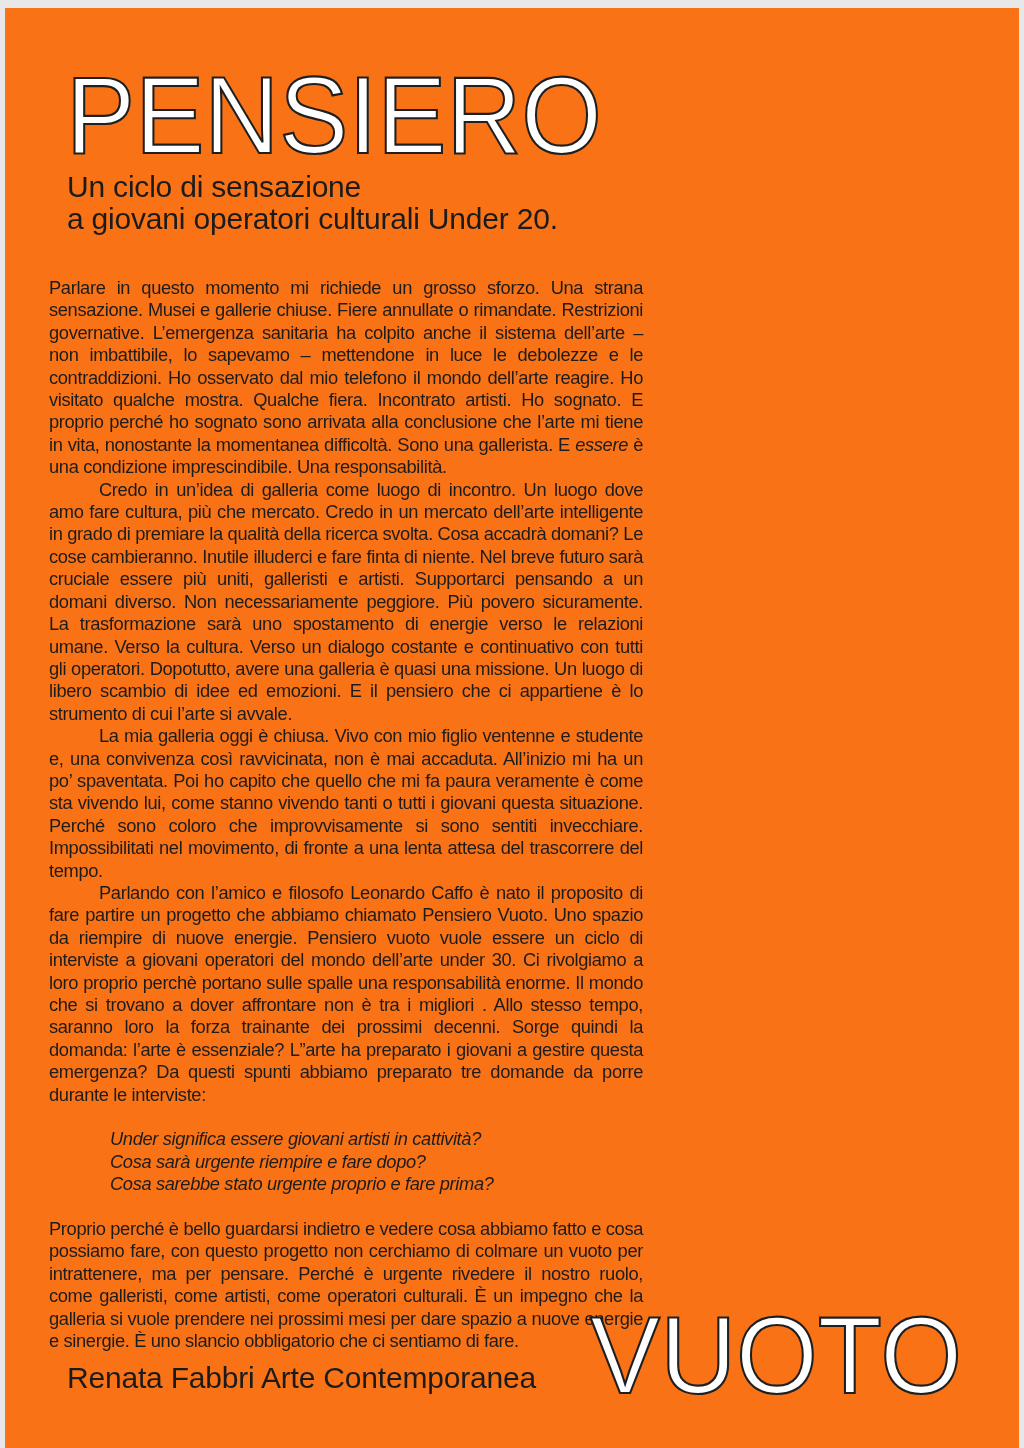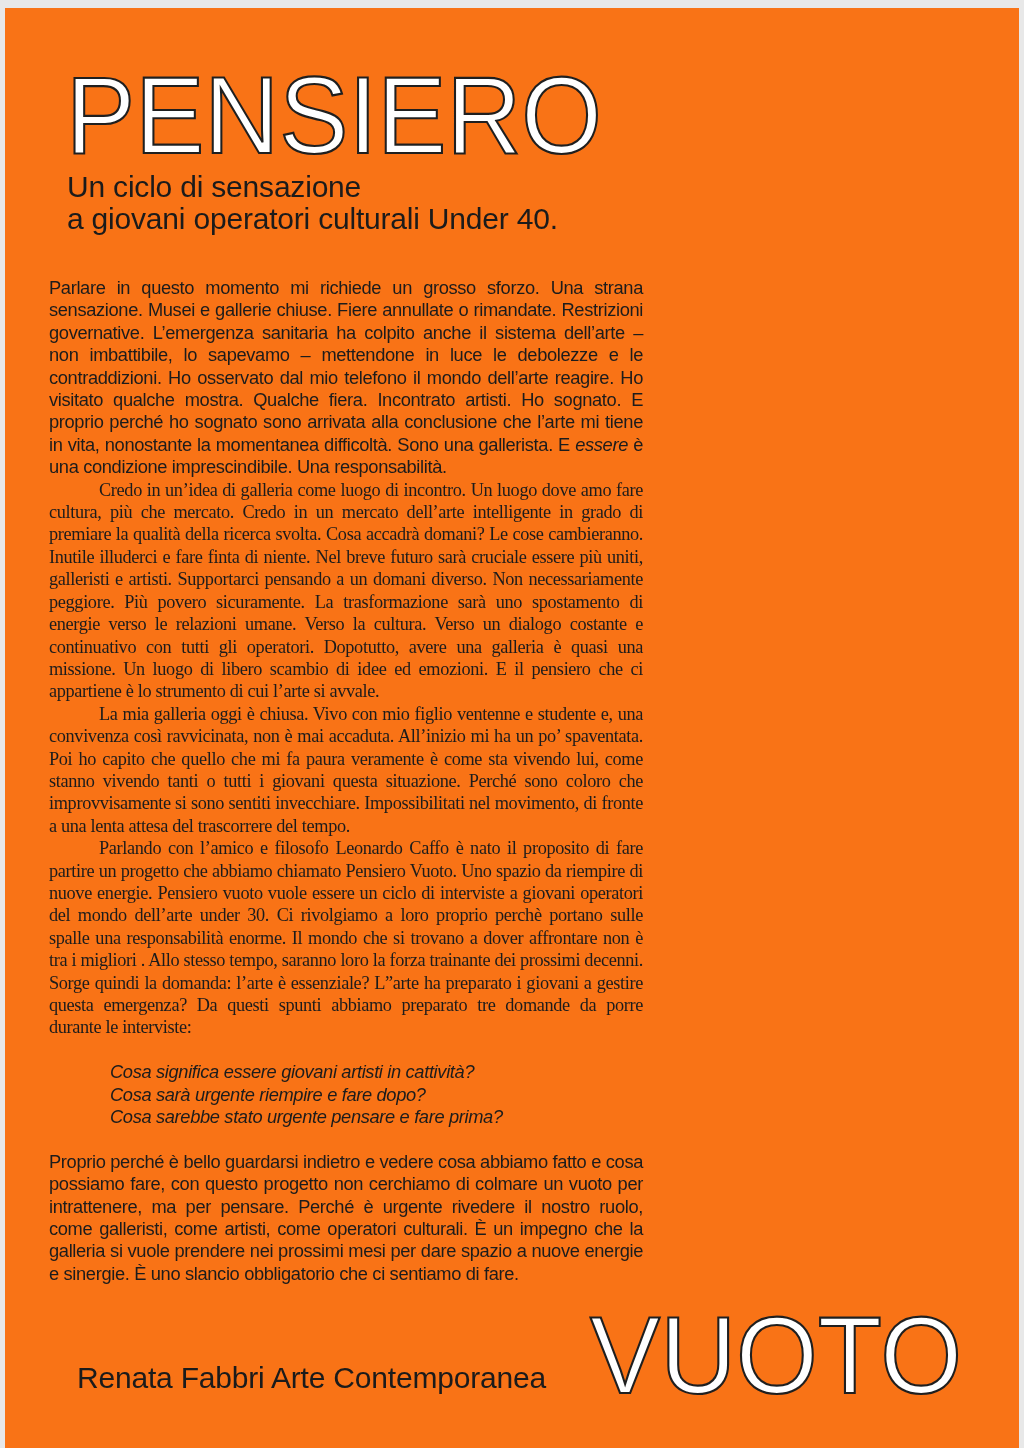--- a/index.html
+++ b/index.html
@@ -52,71 +52,70 @@
     line-height: 22.4px;
     letter-spacing: -0.35px;
     text-align: justify;
     color: #1c1c1c;
   }
   .body-text p.para {
     margin: 0;
   }
   .body-text p.para.indent {
     text-indent: 50px;
-    font-family: Liberation Serif, serif;
   }
   .body-text p.para.spaced {
     margin-top: 22.4px;
   }
   .body-text .em {
     font-style: italic;
   }
   .questions {
     margin: 22.4px 0 0 61px;
     font-style: italic;
     text-align: left;
   }
   .question-line {
     margin: 0;
   }
 
   .footer {
     position: absolute;
-    left: 72px;
+    left: 62px;
     top: 1352px;
     font-size: 30px;
     line-height: 36px;
     letter-spacing: -0.2px;
     color: #1b1b1b;
     white-space: nowrap;
   }
 </style>
 </head>
 <body>
 
 <div class="page">
 
   <svg class="headline-svg headline-top" viewBox="0 0 545 100">
     <text x="1" y="87" textLength="536" lengthAdjust="spacingAndGlyphs">PENSIERO</text>
   </svg>
 
   <div class="subtitle">
     <div>Un ciclo di sensazione</div>
-    <div>a giovani operatori culturali Under 40.</div>
+    <div>a giovani operatori culturali Under 20.</div>
   </div>
 
   <div class="body-text" id="body-text">
       <p class="para"><span>Parlare in questo momento mi richiede un grosso sforzo. Una strana sensazione. Musei e gallerie chiuse. Fiere annullate o rimandate. Restrizioni governative. L’emergenza sanitaria ha colpito anche il sistema dell’arte – non imbattibile, lo sapevamo – mettendone in luce le debolezze e le contraddizioni. Ho osservato dal mio telefono il mondo dell’arte reagire. Ho visitato qualche mostra. Qualche fiera. Incontrato artisti. Ho sognato. E proprio perché ho sognato sono arrivata alla conclusione che l’arte mi tiene in vita, nonostante la momentanea difficoltà. Sono una gallerista. E </span><span class="em">essere</span><span> è una condizione imprescindibile. Una responsabilità.</span></p>
       <p class="para indent"><span>Credo in un’idea di galleria come luogo di incontro. Un luogo dove amo fare cultura, più che mercato. Credo in un mercato dell’arte intelligente in grado di premiare la qualità della ricerca svolta. Cosa accadrà domani? Le cose cambieranno. Inutile illuderci e fare finta di niente. Nel breve futuro sarà cruciale essere più uniti, galleristi e artisti. Supportarci pensando a un domani diverso. Non necessariamente peggiore. Più povero sicuramente. La trasformazione sarà uno spostamento di energie verso le relazioni umane. Verso la cultura. Verso un dialogo costante e continuativo con tutti gli operatori. Dopotutto, avere una galleria è quasi una missione. Un luogo di libero scambio di idee ed emozioni. E il pensiero che ci appartiene è lo strumento di cui l’arte si avvale.</span></p>
       <p class="para indent"><span>La mia galleria oggi è chiusa. Vivo con mio figlio ventenne e studente e, una convivenza così ravvicinata, non è mai accaduta. All’inizio mi ha un po’ spaventata. Poi ho capito che quello che mi fa paura veramente è come sta vivendo lui, come stanno vivendo tanti o tutti i giovani questa situazione. Perché sono coloro che improvvisamente si sono sentiti invecchiare. Impossibilitati nel movimento, di fronte a una lenta attesa del trascorrere del tempo.</span></p>
       <p class="para indent"><span>Parlando con l’amico e filosofo Leonardo Caffo è nato il proposito di fare partire un progetto che abbiamo chiamato Pensiero Vuoto. Uno spazio da riempire di nuove energie. Pensiero vuoto vuole essere un ciclo di interviste a giovani operatori del mondo dell’arte under 30. Ci rivolgiamo a loro proprio perchè portano sulle spalle una responsabilità enorme. Il mondo che si trovano a dover affrontare non è tra i migliori . Allo stesso tempo, saranno loro la forza trainante dei prossimi decenni. Sorge quindi la domanda: l’arte è essenziale? L”arte ha preparato i giovani a gestire questa emergenza? Da questi spunti abbiamo preparato tre domande da porre durante le interviste:</span></p>
       <div class="questions">
-        <div class="question-line">Cosa significa essere giovani artisti in cattività?</div>
+        <div class="question-line">Under significa essere giovani artisti in cattività?</div>
         <div class="question-line">Cosa sarà urgente riempire e fare dopo?</div>
-        <div class="question-line">Cosa sarebbe stato urgente pensare e fare prima?</div>
+        <div class="question-line">Cosa sarebbe stato urgente proprio e fare prima?</div>
       </div>
       <p class="para spaced"><span>Proprio perché è bello guardarsi indietro e vedere cosa abbiamo fatto e cosa possiamo fare, con questo progetto non cerchiamo di colmare un vuoto per intrattenere, ma per pensare. Perché è urgente rivedere il nostro ruolo, come galleristi, come artisti, come operatori culturali. È un impegno che la galleria si vuole prendere nei prossimi mesi per dare spazio a nuove energie e sinergie. È uno slancio obbligatorio che ci sentiamo di fare.</span></p>
     </div>
 
   <svg class="headline-svg headline-bottom" viewBox="0 0 382 100">
     <text x="1" y="87" textLength="372" lengthAdjust="spacingAndGlyphs">VUOTO</text>
   </svg>
 
   <div class="footer">Renata Fabbri Arte Contemporanea</div>
 

